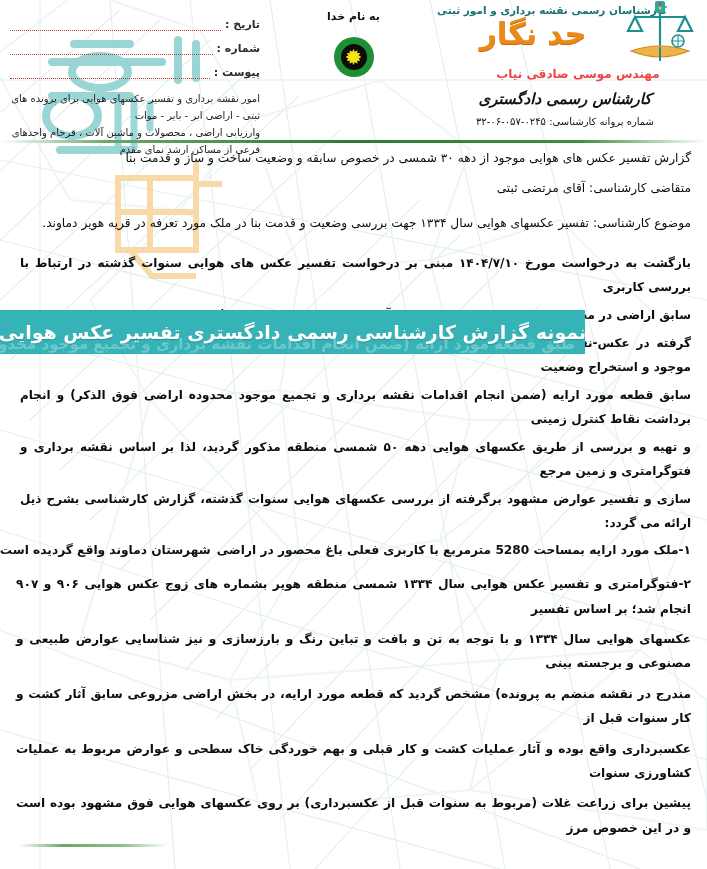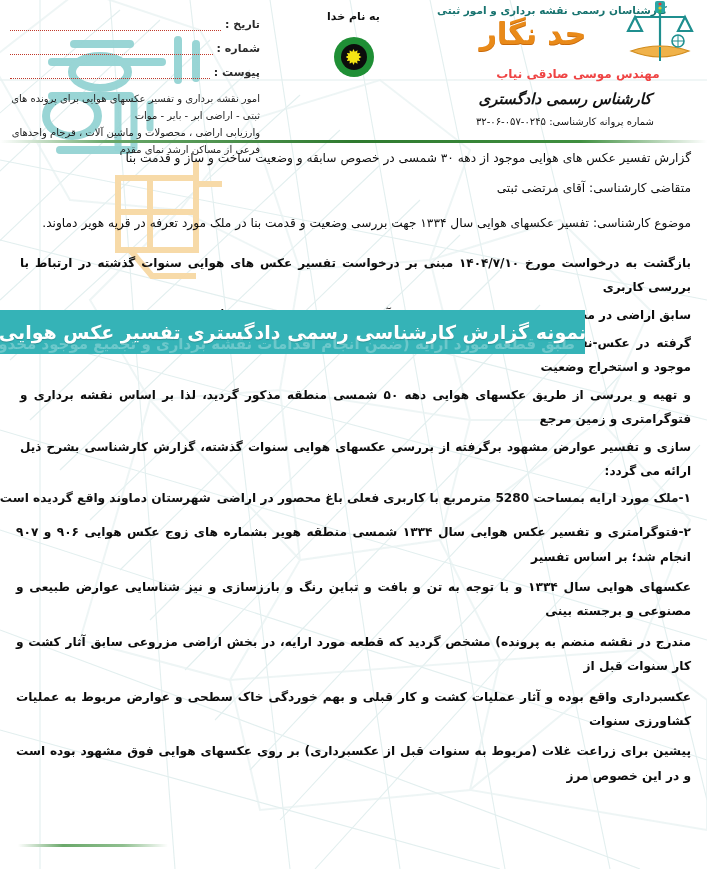--- a/index.html
+++ b/index.html
@@ -275,20 +275,21 @@
     </div>
 
     <div class="line sp">
       <span>موضوع کارشناسی:</span>
       <span>تفسیر عکسهای هوایی سال ۱۳۳۴ جهت بررسی وضعیت و قدمت بنا در ملک مورد تعرفه در قریه هویر دماوند.</span>
     </div>
 
     <div class="para first">بازگشت به درخواست مورخ  ۱۴۰۴/۷/۱۰ مبنی بر درخواست تفسیر عکس های هوایی سنوات گذشته در ارتباط با بررسی کاربری</div>
     <div class="para">سابق اراضی در محدوده یک قطعه زمین مورد ارائه آقای                     واقع در اراضی                     دماوند (مطابق خانمهایی صورت</div>
     <div class="para">گرفته در عکس-نقشه های هوایی پیوست)، ضمن بررسی درخواست و توجه به سوابق مرجوعه، بررسی وضع موجود و استخراج وضعیت</div>
+    <div class="para">سابق قطعه مورد ارایه (ضمن انجام اقدامات نقشه برداری و تجمیع موجود محدوده اراضی فوق الذکر) و انجام برداشت نقاط کنترل زمینی</div>
     <div class="para">و تهیه و بررسی از طریق عکسهای هوایی دهه ۵۰ شمسی  منطقه مذکور گردید، لذا بر اساس نقشه برداری و فتوگرامتری و زمین مرجع</div>
     <div class="para">سازی و تفسیر عوارض مشهود برگرفته از بررسی عکسهای هوایی سنوات گذشته، گزارش کارشناسی بشرح ذیل ارائه می گردد:</div>
 
     <div class="item-1">
       <span class="seg">۱-ملک مورد ارایه بمساحت 5280 مترمربع با کاربری فعلی باغ محصور در اراضی</span>
       <span class="seg">شهرستان دماوند واقع گردیده است.</span>
     </div>
 
     <div class="item">۲-فتوگرامتری و تفسیر عکس هوایی سال ۱۳۳۴ شمسی منطقه هویر بشماره های زوج عکس هوایی ۹۰۶ و ۹۰۷ انجام شد؛ بر اساس تفسیر</div>
     <div class="item">عکسهای هوایی سال ۱۳۳۴ و با توجه به تن و بافت و تباین رنگ و بارزسازی و نیز شناسایی عوارض طبیعی و مصنوعی و برجسته بینی</div>

